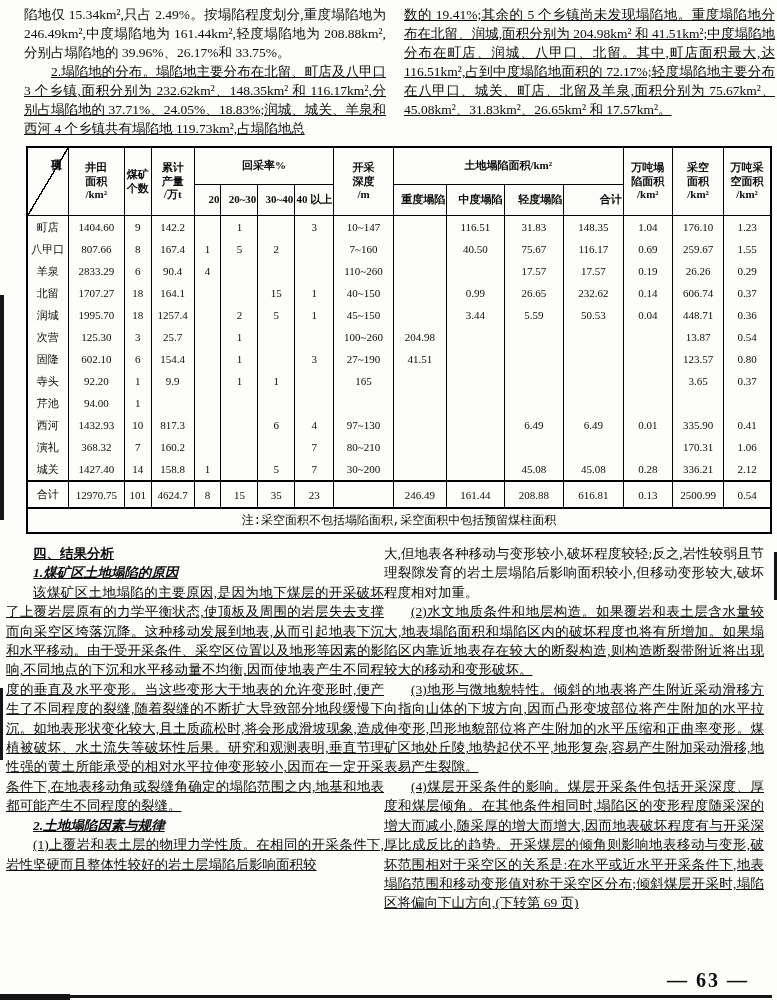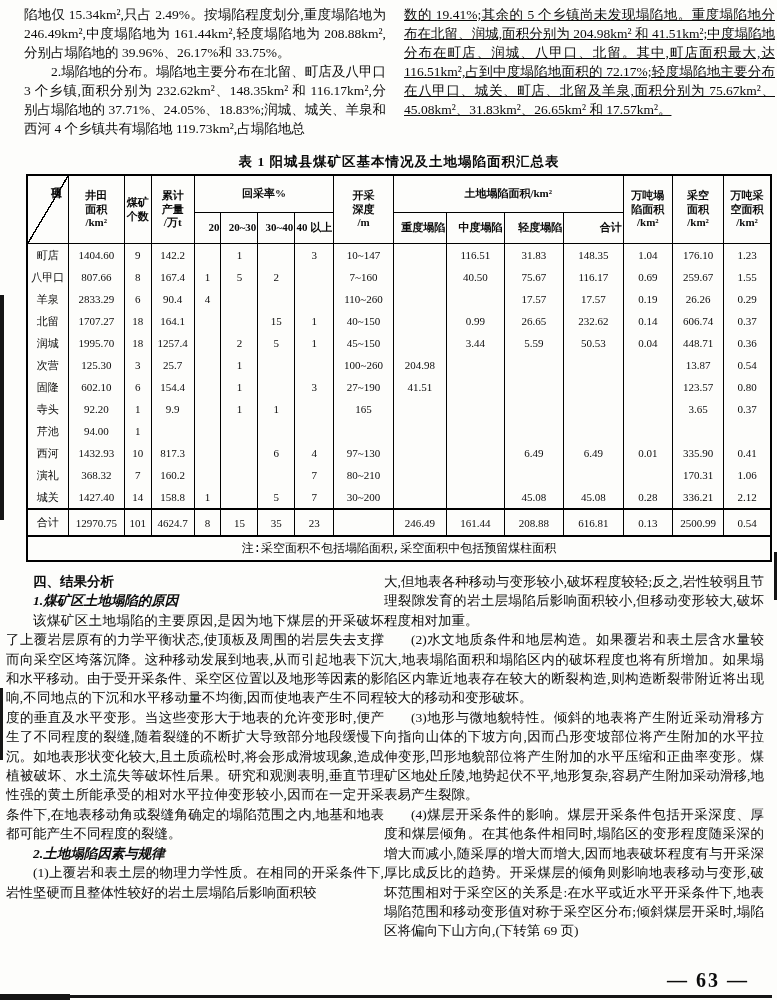--- a/index.html
+++ b/index.html
@@ -7,24 +7,24 @@
     width:777px;height:1000px;position:relative;overflow:hidden;
     background:#fdfdfb;color:#0b0b0b;
     font-family:"Liberation Serif","DejaVu Serif",serif;
   }
   .page{position:absolute;inset:0;}
 
   
   .two-col{display:flex;}
   .col{text-align:justify;overflow:hidden;}
   .col p{margin:0;font-size:13.5px;line-height:19px;}
-  .indent{text-indent:2em;}
+  .indent{text-indent:2em;text-decoration:underline;}
   .noindent{text-indent:0;}
 
-  .top-text{margin:5px 0 15px 24px;}
+  .top-text{margin:5px 0 8px 24px;}
   .top-text .col-l{width:362px;margin-right:18px;}
   .top-text .col-r{width:371px;text-decoration:underline;}
 
   .bottom-text{margin:10px 0 0 6px;}
   .bottom-text .col-l{width:378px;}
   .bottom-text .col-r{width:380px;}
   .bottom-text p{font-size:13.5px;line-height:19.4px;}
   .sec-heading{font-weight:bold;}
   .sub-heading{font-style:italic;font-weight:bold;}
 
@@ -78,21 +78,20 @@
   <div class="two-col top-text">
     <div class="col col-l">
       <p class="noindent">陷地仅 15.34km²,只占 2.49%。按塌陷程度划分,重度塌陷地为 246.49km²,中度塌陷地为 161.44km²,轻度塌陷地为 208.88km²,分别占塌陷地的 39.96%、26.17%和 33.75%。</p>
       <p class="indent">2.塌陷地的分布。塌陷地主要分布在北留、町店及八甲口 3 个乡镇,面积分别为 232.62km²、148.35km² 和 116.17km²,分别占塌陷地的 37.71%、24.05%、18.83%;润城、城关、羊泉和西河 4 个乡镇共有塌陷地 119.73km²,占塌陷地总</p>
     </div>
     <div class="col col-r">
       <p class="noindent">数的 19.41%;其余的 5 个乡镇尚未发现塌陷地。重度塌陷地分布在北留、润城,面积分别为 204.98km² 和 41.51km²;中度塌陷地分布在町店、润城、八甲口、北留。其中,町店面积最大,达 116.51km²,占到中度塌陷地面积的 72.17%;轻度塌陷地主要分布在八甲口、城关、町店、北留及羊泉,面积分别为 75.67km²、45.08km²、31.83km²、26.65km² 和 17.57km²。</p>
     </div>
   </div>
 
-  <div class="table-caption">表 1  阳城县煤矿区基本情况及土地塌陷面积汇总表</div>
 
   <table class="summary">
     <colgroup>
       <col style="width:40px">
         <col style="width:55px">
         <col style="width:26px">
         <col style="width:42px">
       <col style="width:26px">
         <col style="width:36px">
         <col style="width:36px">

